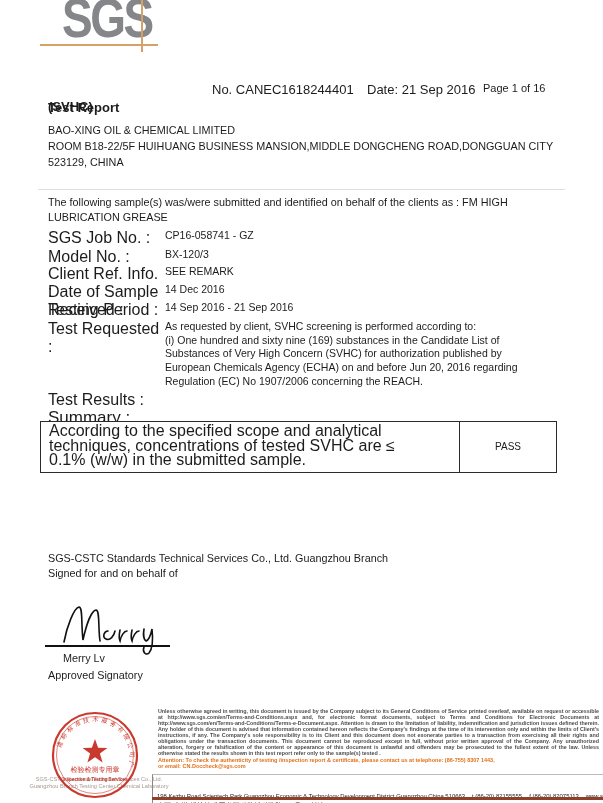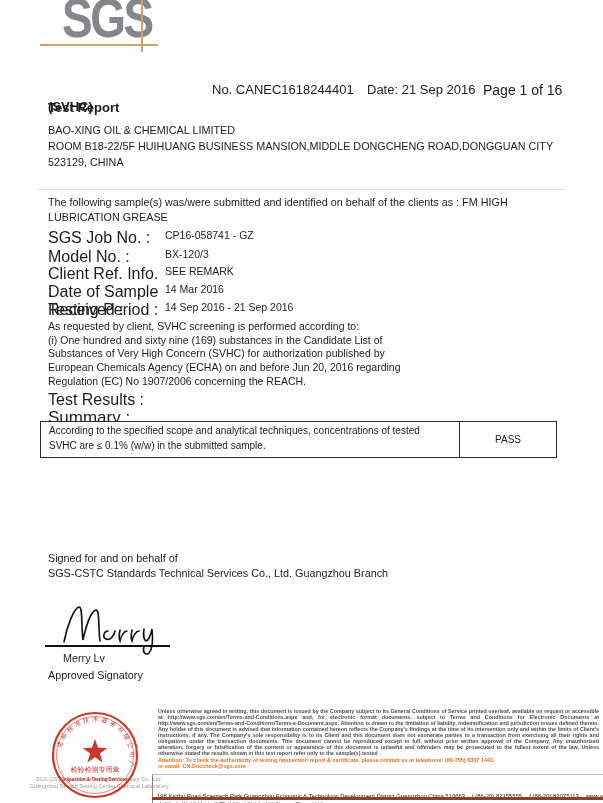--- a/index.html
+++ b/index.html
@@ -14,33 +14,33 @@
     color:#85868a; letter-spacing:-3px; line-height:1;
     transform:scaleX(0.82); transform-origin:left top;
   }
   .logo-hline { position:absolute; left:40px; top:44px; width:118px; height:2px; background:#d4a169; }
   .logo-vline { position:absolute; left:141px; top:0; width:2px; height:52px; background:#d4a169; }
   
   .doc-title    { position:absolute; left:48px;  top:80px;  font-size:13px; font-weight:bold;margin-top:20px; }
   .doc-subtitle { position:absolute; left:48px;  top:99px;  font-size:13px; font-weight:bold; }
   .doc-no   { position:absolute; left:212px; top:82px; font-size:13px; }
   .doc-date { position:absolute; left:367px; top:82px; font-size:13px; }
-  .doc-page { position:absolute; left:483px; top:82px; font-size:14px; }
+  .doc-page { position:absolute; left:483px; top:82px; font-size:11px; }
   
   .client { position:absolute; left:48px; top:122px; width:520px; font-size:10.8px; line-height:16px; }
   .divider { position:absolute; left:38px; top:189px; width:527px; height:1px; background:#e0e0e0; }
   .intro { position:absolute; left:48px; top:195px; width:515px; font-size:10.8px; line-height:14.5px; }
   
   .field-row { position:absolute; left:48px; width:515px; display:flex; }
   .field-label { width:117px; flex:0 0 117px; font-size:16px; }
   .field-value { flex:1; font-size:10.5px; white-space:pre-line; line-height:13.7px; }
   
   .summary-label { position:absolute; left:48px; top:408px; font-size:17px; }
   .summary-table { position:absolute; left:40px; top:421px; width:517px; display:flex; border:1.5px solid #2b2b2b; background:#fff; }
-  .summary-cell-text { flex:1; padding:2px 24px 4px 8px; font-size:10px; line-height:14.5px; border-right:1.4px solid #2b2b2b; }
+  .summary-cell-text { flex:1; padding:2px 24px 4px 8px; font-size:16px; line-height:14.5px; border-right:1.4px solid #2b2b2b; }
   .summary-cell-result { width:96px; display:flex; align-items:center; justify-content:center; font-size:10px; }
   
   .signoff { position:absolute; left:48px; top:551px; font-size:10.8px; line-height:14.5px; }
   .signature-svg { position:absolute; left:52px; top:598px; }
   .signature-underline { position:absolute; left:45px; top:645px; width:125px; height:2px; background:#111; }
   .signatory-name  { position:absolute; left:48px; top:652px; font-size:10.8px;padding-left:15px; }
   .signatory-title { position:absolute; left:48px; top:669px; font-size:10.8px; }
   
   .company-gray {
     position:absolute; left:26px; top:776px; width:146px; text-align:center;
@@ -97,46 +97,47 @@
   <div class="field-row" style="top:248px">
     <span class="field-label">Model No. :</span>
     <span class="field-value">BX-120/3</span>
   </div>
   <div class="field-row" style="top:265px">
     <span class="field-label">Client Ref. Info. :</span>
     <span class="field-value">SEE REMARK</span>
   </div>
   <div class="field-row" style="top:283px">
     <span class="field-label">Date of Sample Received :</span>
-    <span class="field-value">14 Mar 2016</span>
+    <span class="field-value">14 Dec 2016</span>
   </div>
   <div class="field-row" style="top:301px">
     <span class="field-label">Testing Period :</span>
     <span class="field-value">14 Sep 2016 - 21 Sep 2016</span>
   </div>
   <div class="field-row" style="top:320px">
+    <span class="field-label">Test Requested :</span>
     <span class="field-value">As requested by client, SVHC screening is performed according to:
 (i) One hundred and sixty nine (169) substances in the Candidate List of
 Substances of Very High Concern (SVHC) for authorization published by
 European Chemicals Agency (ECHA) on and before Jun 20, 2016 regarding
 Regulation (EC) No 1907/2006 concerning the REACH.</span>
   </div>
   <div class="field-row" style="top:391px">
     <span class="field-label">Test Results :</span>
   </div>
 
   <div class="summary-label">Summary :</div>
   <div class="summary-table">
     <div class="summary-cell-text">According to the specified scope and analytical techniques, concentrations of tested SVHC are ≤ 0.1% (w/w) in the submitted sample.</div>
     <div class="summary-cell-result">PASS</div>
   </div>
 
   <div class="signoff">
+    <div>SGS-CSTC Standards Technical Services Co., Ltd. Guangzhou Branch</div>
     <div>Signed for and on behalf of</div>
-    <div>SGS-CSTC Standards Technical Services Co., Ltd. Guangzhou Branch</div>
   </div>
 
   <svg class="signature-svg" width="150" height="62" viewBox="0 0 150 62">
     <g fill="none" stroke="#111" stroke-width="1.6" stroke-linecap="round">
       <path d="M 12,44 C 15,28 22,10 27,9 C 31,9 29,26 31,42 C 34,28 39,13 44,12 C 48,12 46,30 48,43"></path>
       <path d="M 56,33 C 52,33 50,39 54,41 C 58,43 62,38 63,33"></path>
       <path d="M 68,32 C 67,37 67,41 68,43 C 69,38 72,33 75,33"></path>
       <path d="M 80,32 C 79,37 79,41 80,43 C 81,38 84,33 87,33"></path>
       <path d="M 92,31 C 91,37 92,42 94,43 C 97,42 99,36 100,31 C 101,40 101,50 97,55 C 94,58 90,54 92,49"></path>
     </g>

